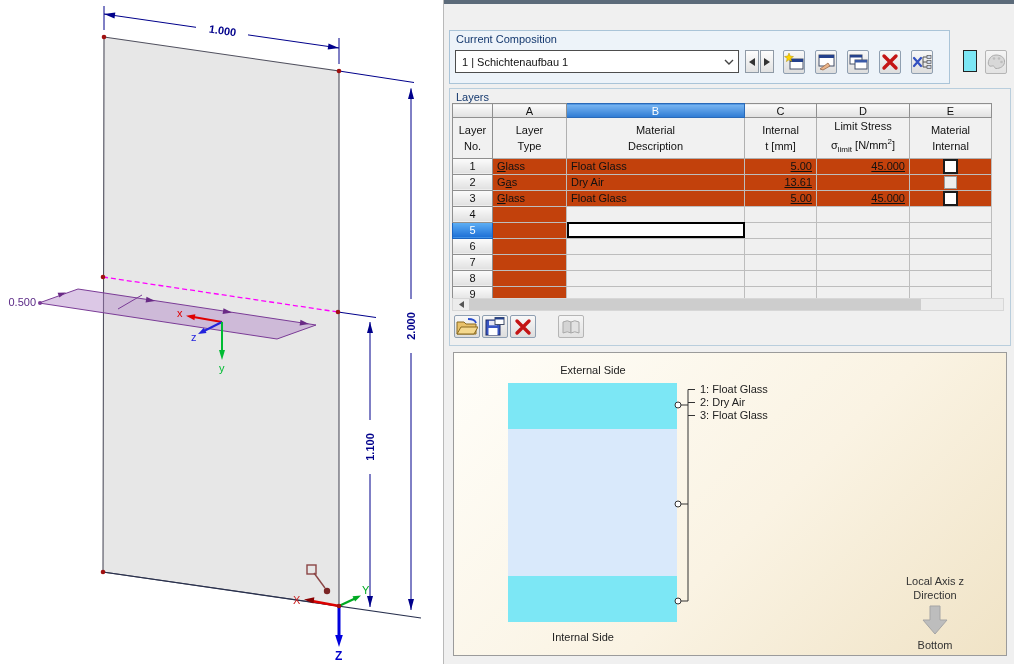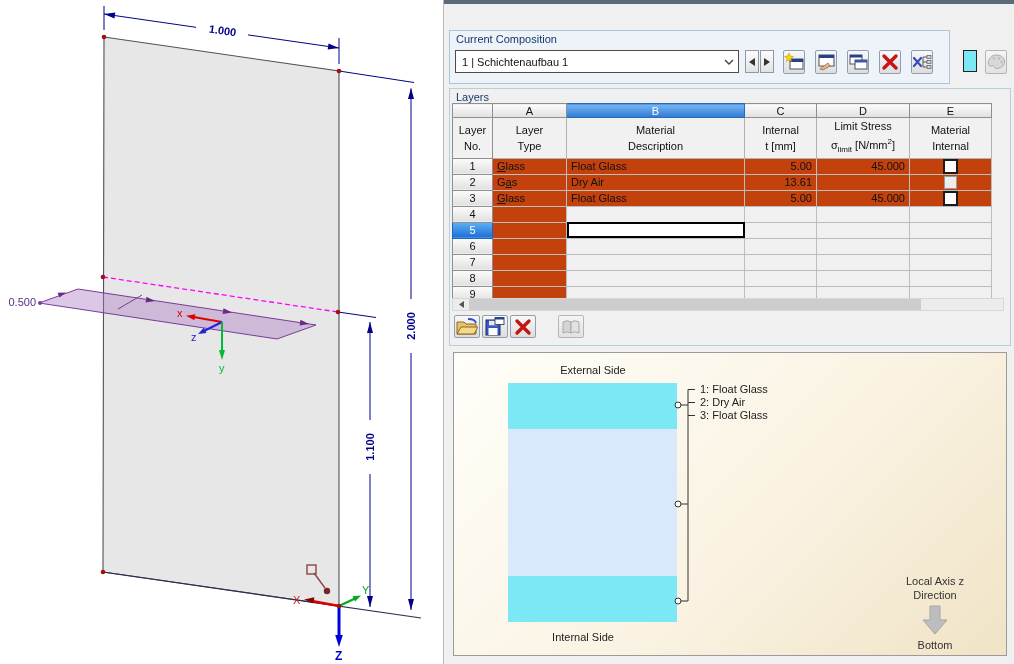--- a/index.html
+++ b/index.html
@@ -29,21 +29,21 @@
   table.ltable{border-collapse:collapse;table-layout:fixed;width:539px;background:#f0f0f0;}
   .ltable td{border:1px solid #bdbdbd;padding:0 4px;height:16px;overflow:hidden;white-space:nowrap;box-sizing:border-box;}
   .ltable tr.letters td,.ltable td.rownum,.ltable td.corner{
         background:linear-gradient(#fcfcfc,#e0e0e0);border:1px solid #8f8f8f;text-align:center;padding:0;}
   .ltable tr.letters td{height:14px;}
   .ltable tr.letters td.colsel{background:linear-gradient(#79b6f2,#2d7ad3);color:#fff;border-color:#2a6ab8;}
   .ltable td.rownum.rowsel{background:linear-gradient(#5fb0f5,#1e6fd6);color:#fff;border-color:#1c64c0;}
   .ltable tr.heads td{background:#f1f1f1;text-align:center;height:34px;line-height:16px;border-color:#b0b0b0;}
   .ltable td.w{background:#c2410c;}
   .ltable td.g{background:#f0f0f0;}
-  .ltable td.num{text-align:right;}
+  .ltable td.num{text-align:right;text-decoration:underline;}
   .ltable td.ctr{text-align:center;}
   .ltable td.selcell{background:#fff;outline:2px solid #000;outline-offset:-2px;}
   .hot{text-decoration:underline;}
   sub.sg{font-size:8px;margin-top:48px;}
   sup.sg{font-size:8px;}
   .cb{display:inline-block;width:11px;height:11px;border:2px solid #1a1a1a;background:#fff;vertical-align:middle;}
   .cb.dis{border:1px solid #9a9a9a;background:#ededed;width:11px;height:11px;}
   
   .hscroll{position:absolute;background:#ececec;border:1px solid #d7d7d7;box-sizing:border-box;display:flex;align-items:center;}
   .hs-arrow{width:16px;height:100%;display:flex;align-items:center;justify-content:center;}

